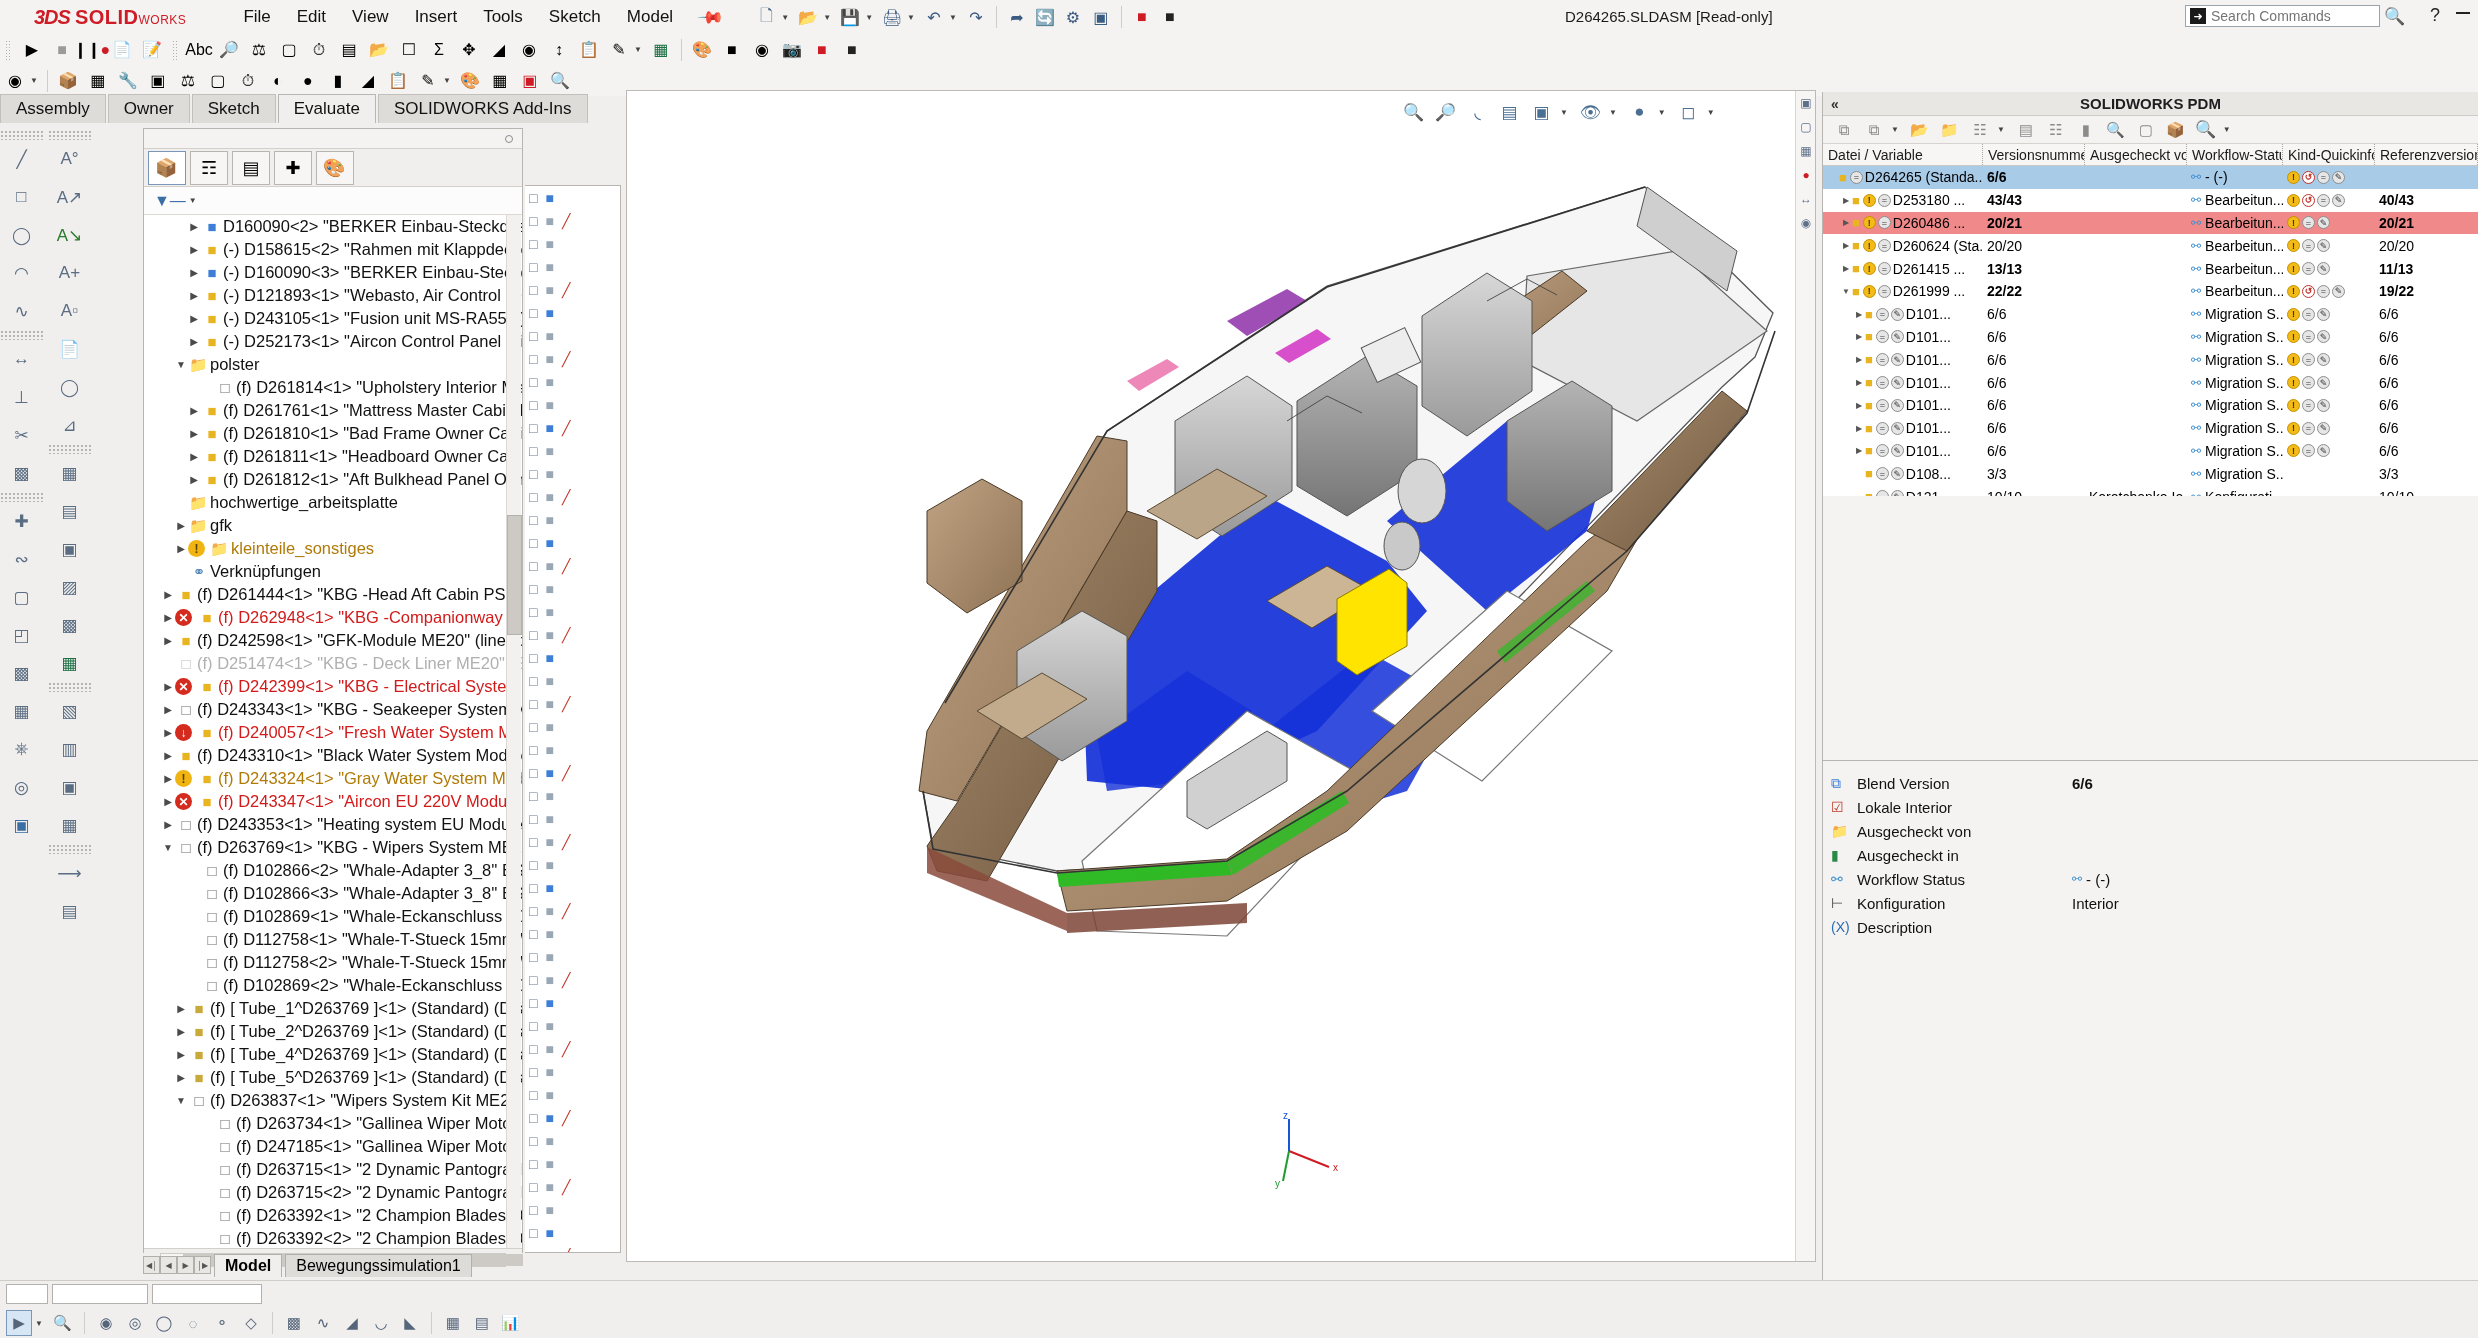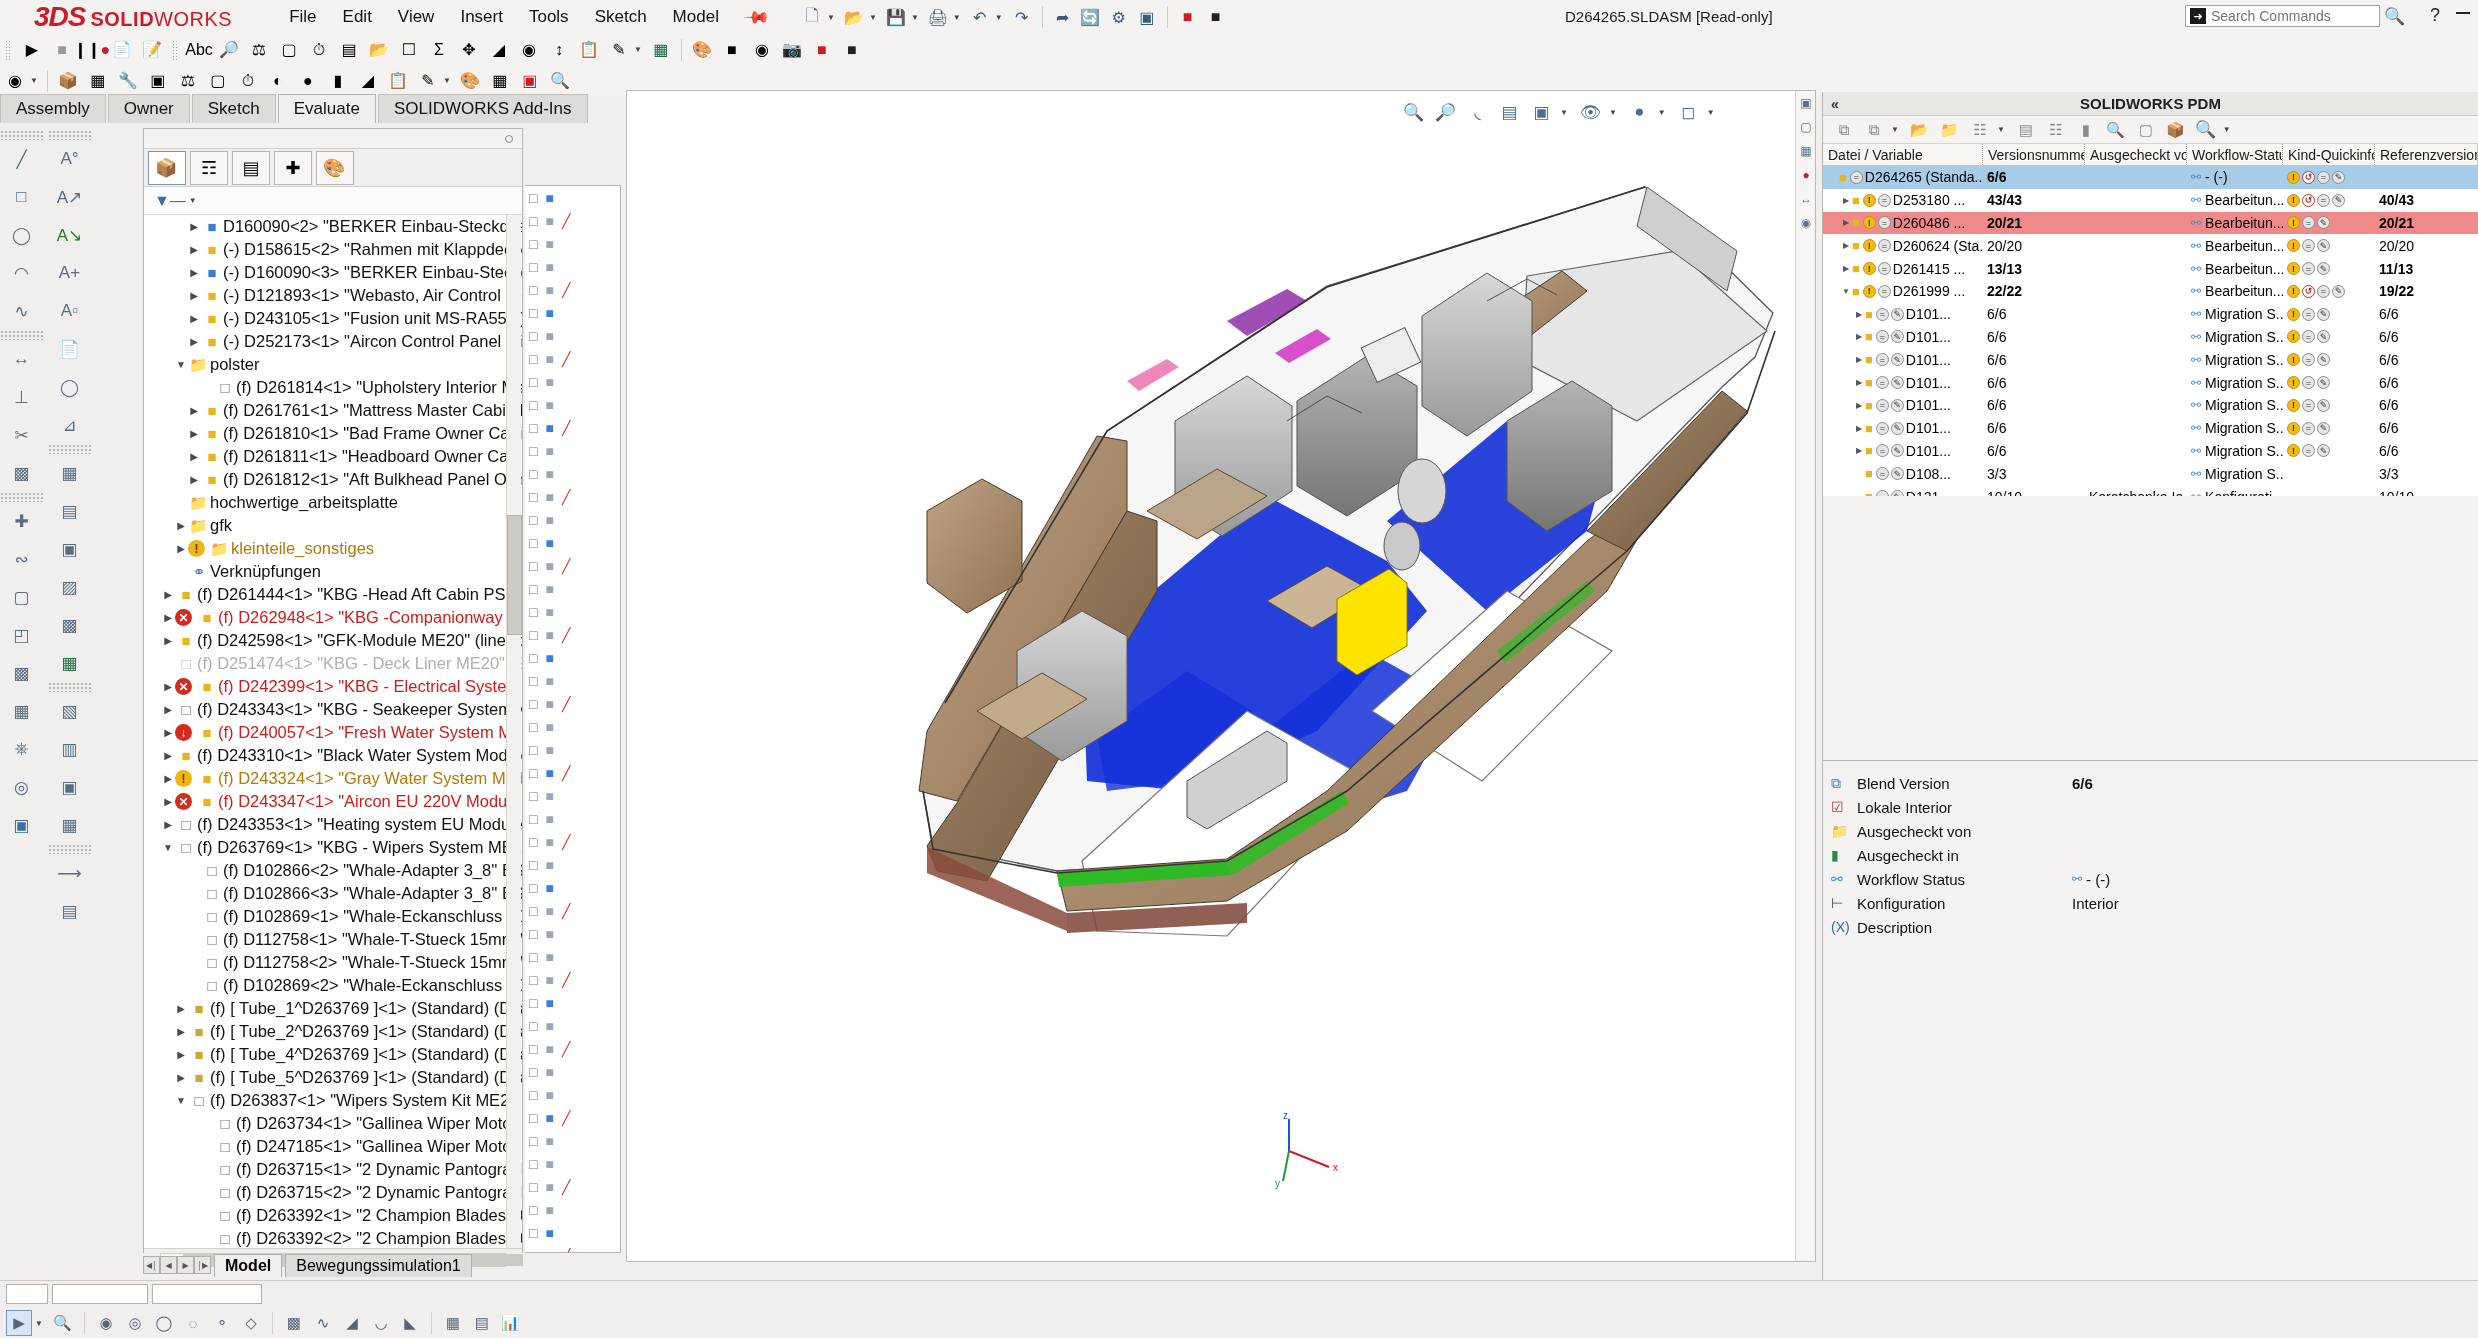--- a/index.html
+++ b/index.html
@@ -12,23 +12,23 @@
     -webkit-font-smoothing: antialiased;
   }
   .app { position:relative; width:2478px; height:1338px; }
 
   
   .titlebar {
     position:absolute; left:0; top:0; width:2478px; height:34px;
     background:#f4f3f1; display:flex; align-items:center;
   }
   .logo { margin-left:34px; display:flex; align-items:baseline; }
-  .logo .ds { color:#cf1b26; font-weight:bold; font-size:28px; font-style:italic; letter-spacing:-1px;}
+  .logo .ds { color:#cf1b26; font-weight:bold; font-size:20px; font-style:italic; letter-spacing:-1px;}
   .logo .sw { color:#cf1b26; font-weight:bold; font-size:20px; letter-spacing:.5px; margin-left:5px;}
-  .logo .wk { color:#cf1b26; font-weight:normal; font-size:20px; letter-spacing:.5px;}
+  .logo .wk { color:#cf1b26; font-weight:normal; font-size:12px; letter-spacing:.5px;}
   .menubar { display:flex; align-items:center; margin-left:44px; gap:0px; }
   .menubar .mi {
     padding:4px 13px; font-size:17px; color:#111; cursor:default;
   }
   .pin { margin-left:14px; color:#2f6fa8; font-size:17px; transform:rotate(45deg); }
   .tb-icons { display:flex; align-items:center; margin-left:32px; gap:2px;}
   .tbi { width:26px;height:24px;display:inline-flex;align-items:center;justify-content:center;
         font-size:16px; color:#3a5b82; }
   .caret { font-size:8px; color:#444; margin:0 4px 0 0; }
   .doctitle { position:absolute; left:1565px; top:8px; font-size:15px; color:#1a1a1a; }

